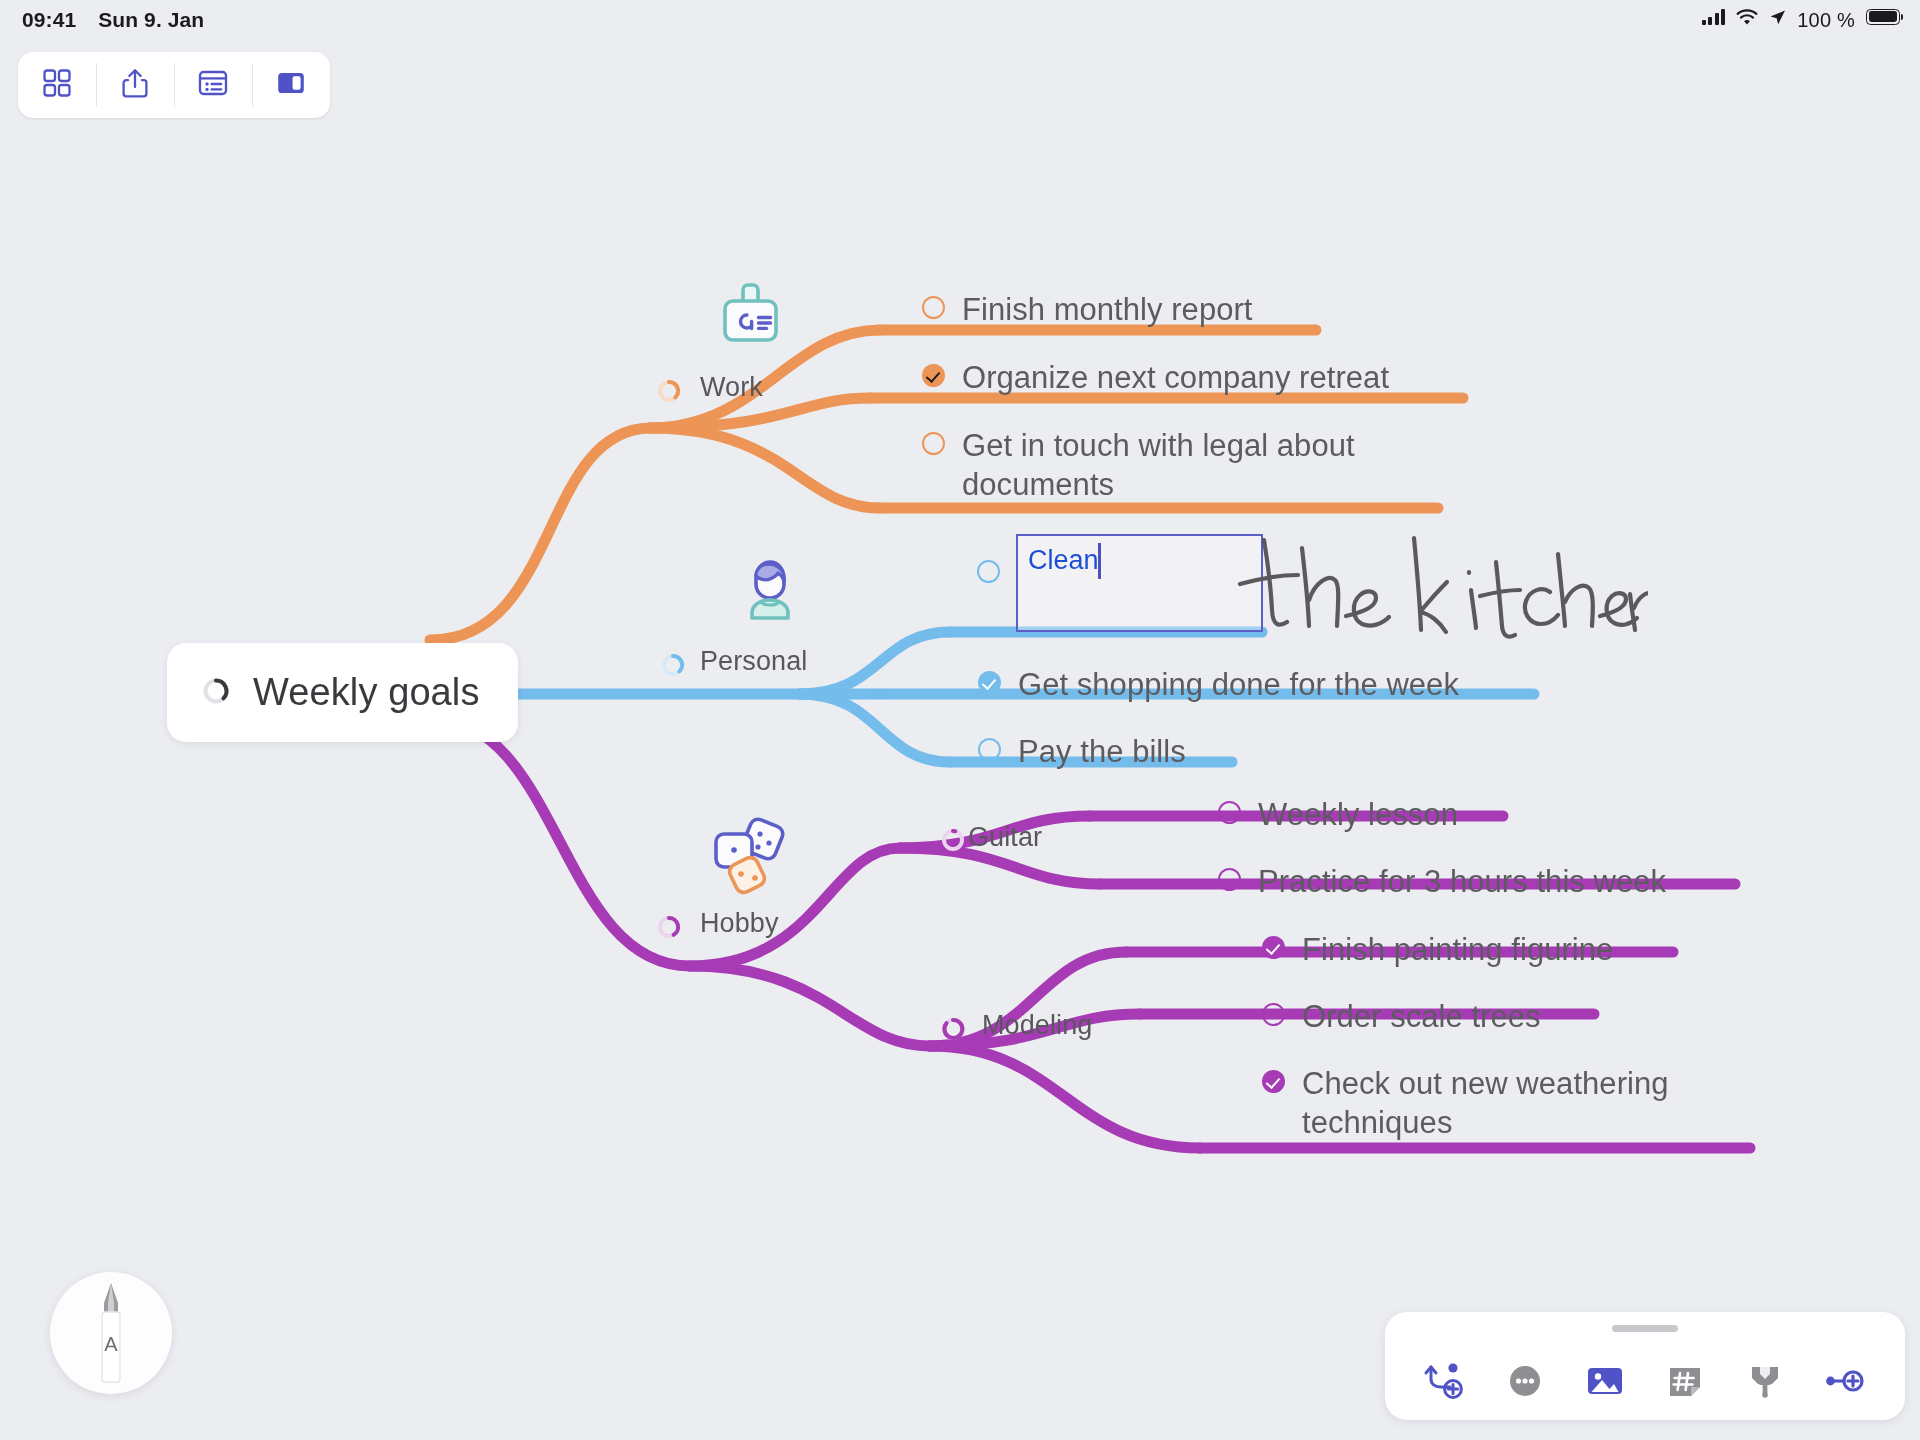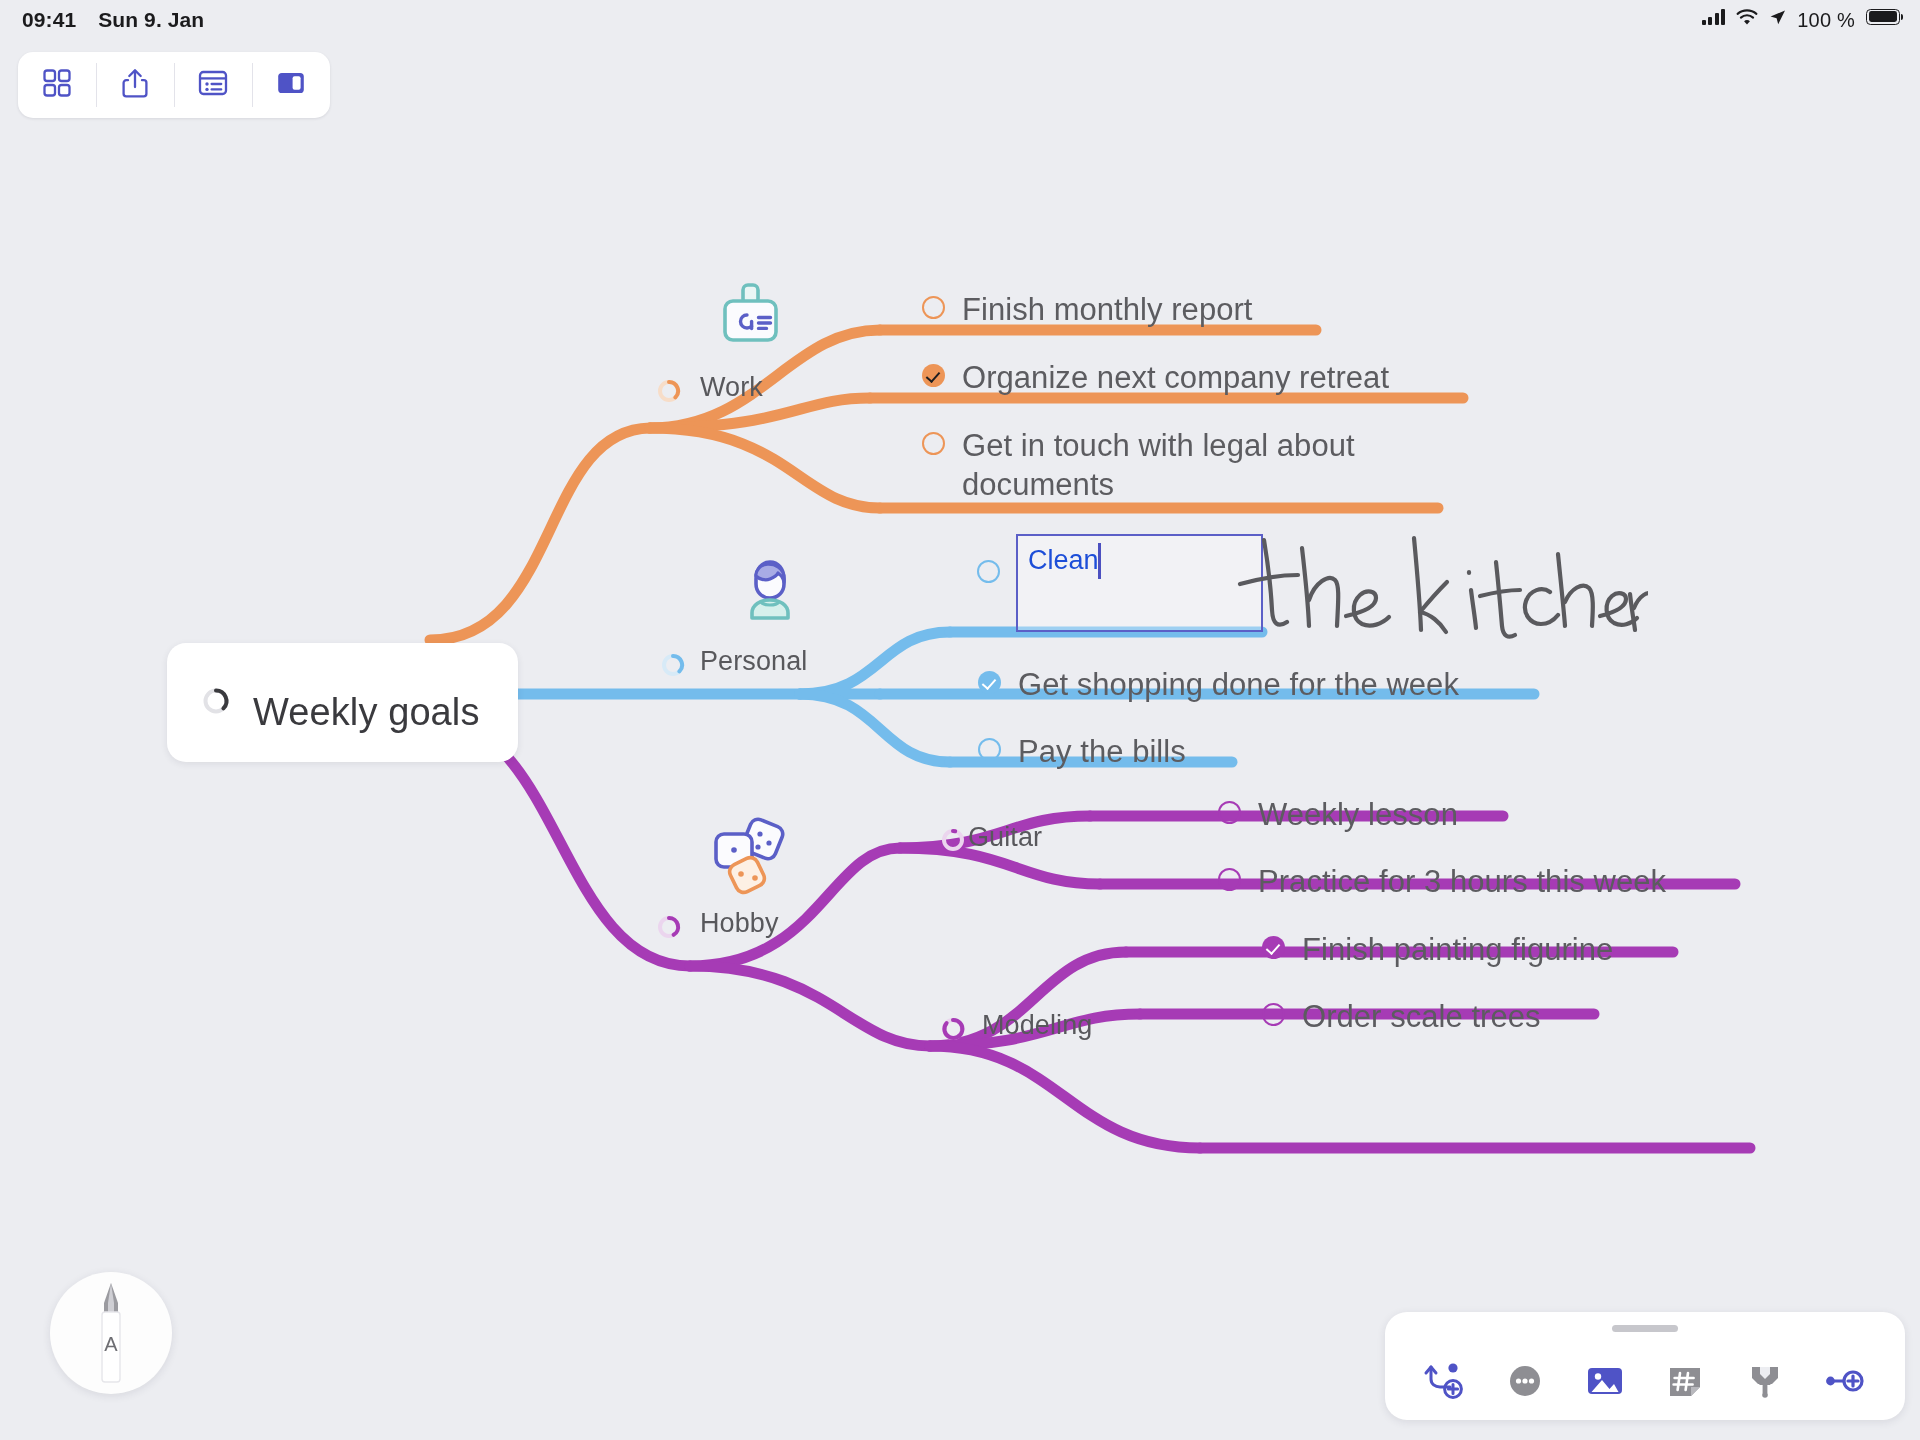--- a/index.html
+++ b/index.html
@@ -81,21 +81,21 @@
   .cbox.done.dark::after { border-color: #1d1d20; }
 
   
   .root-node {
     position: absolute; background: #FFFFFF; border-radius: 19px;
     display: flex; align-items: center; gap: 22px;
     padding: 28px 38px 28px 34px;
     box-shadow: 0 2px 7px rgba(40,40,70,.09);
     cursor: pointer;
   }
-  .root-node .title { font-size: 38px; color: #3A3A3E; letter-spacing: .1px; white-space: nowrap; margin-top: 20px; }
+  .root-node .title { font-size: 38px; color: #3A3A3E; letter-spacing: .1px; white-space: nowrap; }
 
   
   .ring { display: inline-block; vertical-align: middle; }
 
   
   .edit-box {
     position: absolute; border: 2px solid #5B5FC7; background: rgba(255,255,255,.30);
     box-sizing: border-box;
   }
   .edit-text {
@@ -400,20 +400,24 @@
     <span class="node-label" style="left:982px; top:1010px;">Modeling</span>
 
     <div class="leaf" style="left:1262px; top:930px; color:#A63BB5;">
       <span class="cbox done"></span>
       <span class="txt">Finish painting figurine</span>
     </div>
     <div class="leaf" style="left:1262px; top:997px; color:#A63BB5;text-align:center;">
       <span class="cbox empty"></span>
       <span class="txt">Order scale trees</span>
     </div>
+    <div class="leaf" style="left:1262px; top:1064px; color:#A63BB5; width:440px;">
+      <span class="cbox done"></span>
+      <span class="txt">Check out new weathering techniques</span>
+    </div>
   </div>
 
   <div class="pen-widget">
     <span>
       <svg width="58" height="104" viewBox="0 0 58 104">
         <path d="M29 4 22 24v10h14V24Z" fill="#9B9BA0"></path>
         <path d="M29 4 26 24v10h6V24Z" fill="#CFCFD4"></path>
         <rect x="20" y="33" width="18" height="70" rx="3" fill="#FFFFFF" stroke="#E6E6EA" stroke-width="1.4"></rect>
         <text x="29" y="72" font-family="Liberation Sans, sans-serif" font-size="20" fill="#6E6E73" text-anchor="middle">A</text>
       </svg>

